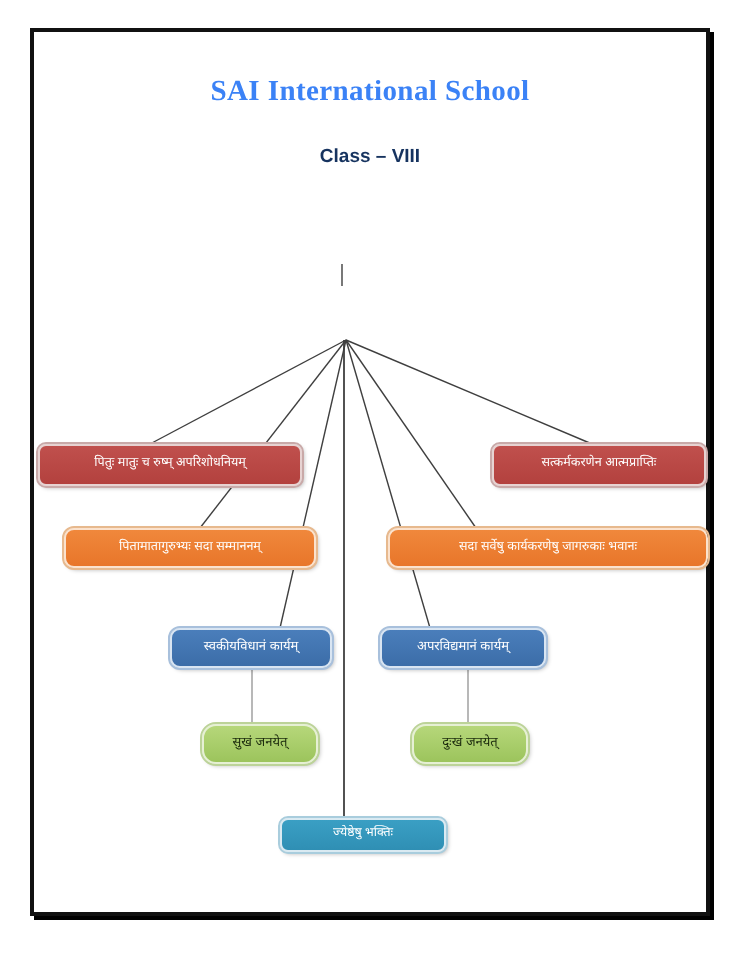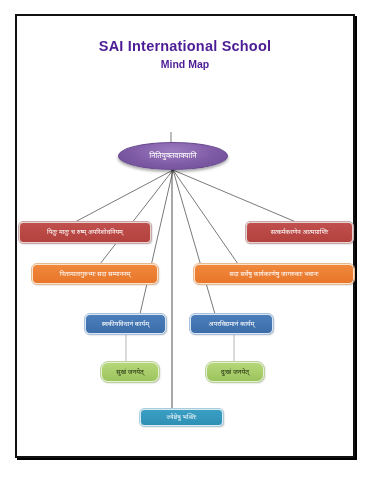--- a/index.html
+++ b/index.html
@@ -30,22 +30,22 @@
     position: absolute;
     left: 0; top: 0;
     width: 370px;
     height: 480px;
   }
   
   .hdr {
     position: absolute;
     width: 100%;
     text-align: center;
-    color: #4c1d95;
-    font-family: Liberation Sans, sans-serif;
+    color: #3b82f6;
+    font-family: Liberation Serif, serif;
   }
   #hdr-school {
     top: 38px;
     font-size: 14.5px;
     font-weight: bold;
     letter-spacing: .2px;
   }
   #hdr-mindmap {
     top: 58px;
     font-size: 10.5px;
@@ -184,24 +184,23 @@
       <line x1="173" y1="170" x2="215" y2="314"></line>
 
       <line x1="172" y1="170" x2="172" y2="409" stroke-width="0.9"></line>
 
       <line x1="126" y1="334" x2="126" y2="362" stroke="#9a9a9a"></line>
       <line x1="234" y1="334" x2="234" y2="362" stroke="#9a9a9a"></line>
     </g>
   </svg>
 
   <div class="hdr" id="hdr-school">SAI International School</div>
-  <div class="hdr" id="hdr-mindmap">Mind Map</div>
-
-
-  <div class="node" id="node-hub">नितियुक्तवाक्यानि</div>
+  <div class="hdr" id="hdr-class">Class – VIII</div>
+
+
 
   <div class="node node-red" id="node-red-left">पितुः मातुः च रुष्म् अपरिशोधनियम्</div>
 
   <div class="node node-red" id="node-red-right">सत्कर्मकरणेन आत्मप्राप्तिः</div>
 
   <div class="node node-orange" id="node-orange-left">पितामातागुरुभ्यः सदा सम्माननम्</div>
 
   <div class="node node-orange" id="node-orange-right">सदा सर्वेषु कार्यकरणेषु जागरुकाः भवानः</div>
 
   <div class="node node-blue" id="node-blue-left">स्वकीयविधानं कार्यम्</div>

